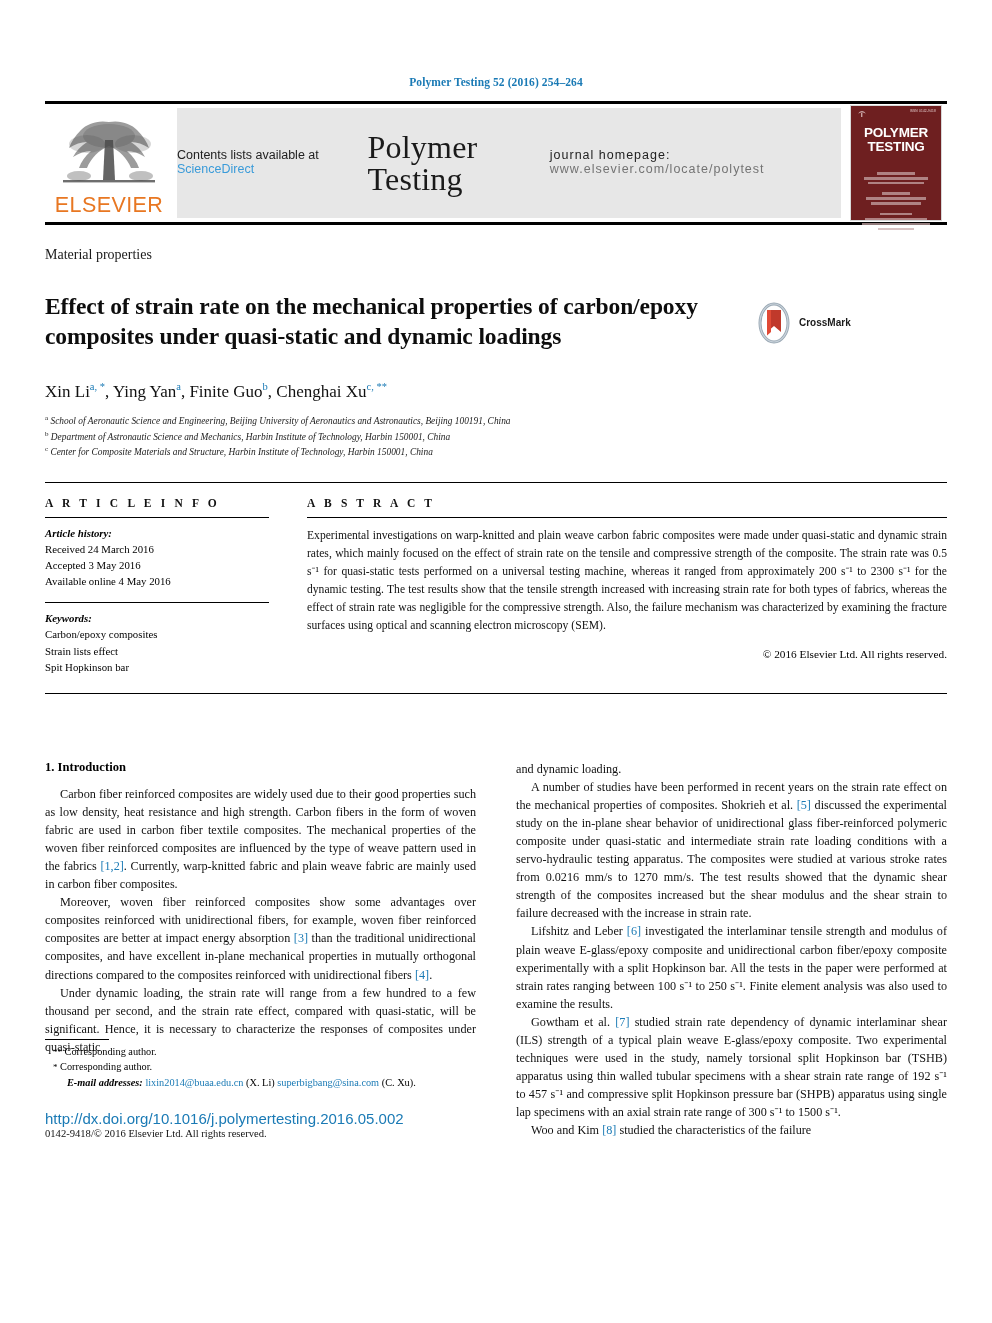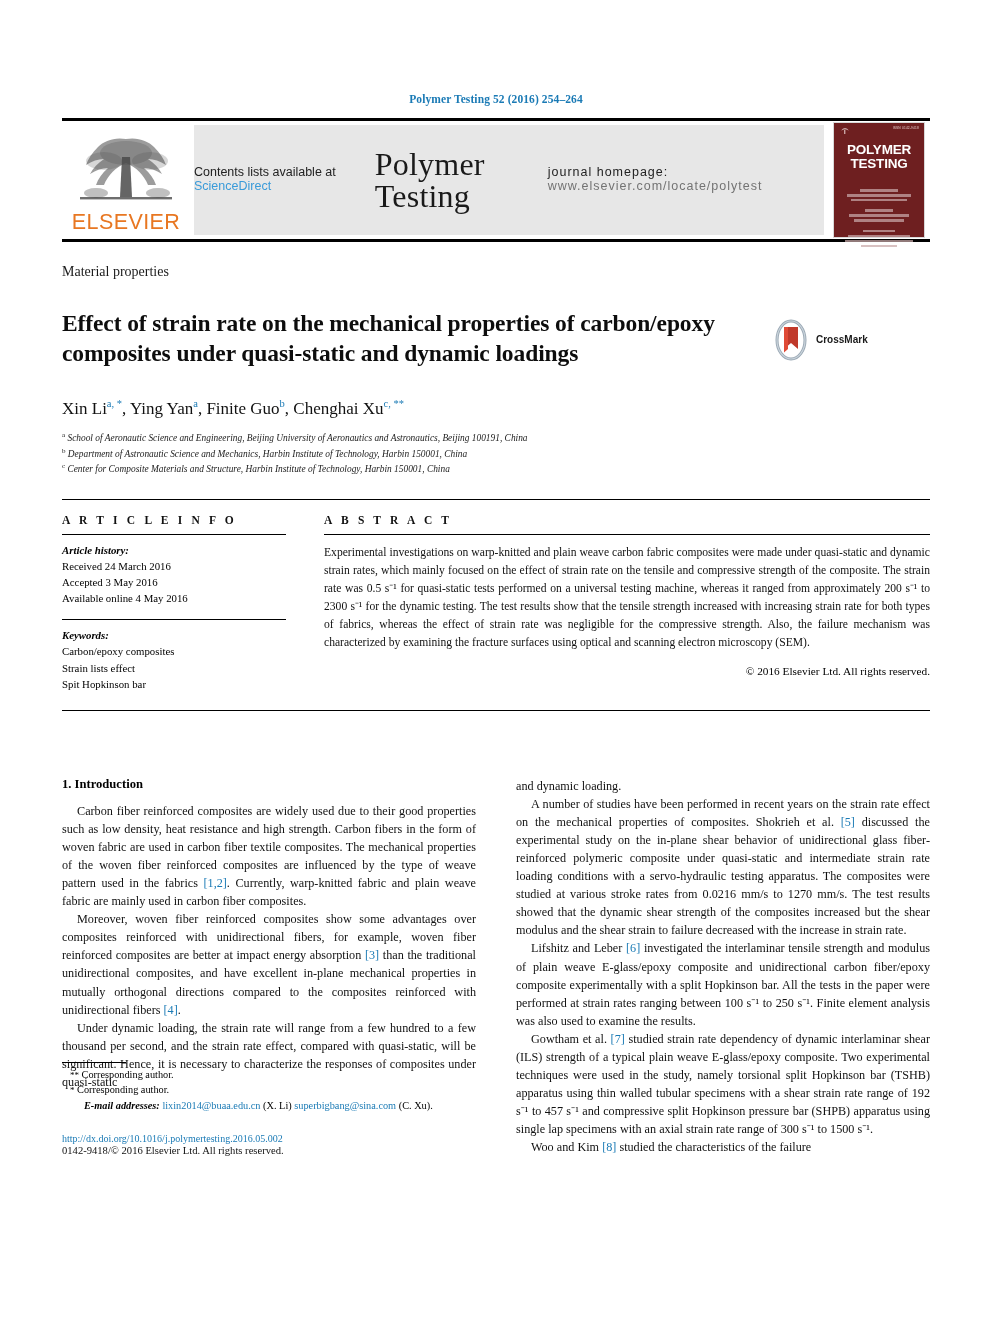--- a/index.html
+++ b/index.html
@@ -8,21 +8,21 @@
     background: #ffffff;
   }
   body {
     width: 992px; height: 1323px;
     font-family: "Liberation Serif", serif;
     color: #000000;
     position: relative;
     overflow: hidden;
   }
 
-  .page { position: relative; width: 992px; height: 1323px; padding: 17px; }
+  .page { position: relative; width: 992px; height: 1323px; padding: 0; }
 
   
   .running-head {
     text-align: center;
     color: #1a7ab5;
     font-family: "Liberation Serif", serif;
     font-weight: bold;
     font-size: 11.5px;
     letter-spacing: .1px;
     padding-top: 76px;
@@ -249,21 +249,21 @@
     line-height: 1.5;
     padding-left: 10px;
     text-indent: -2px;
   }
   .fn .mark { font-size: 9px; }
   .fn .it { font-style: italic; font-weight: bold; }
   .fn-email { text-indent: 0; padding-left: 22px; }
   .link { color: #1a7ab5; }
 
   .doi-block { margin-top: 20px; }
-  .doi { font-family: Liberation Serif, serif; font-size: 10px; color: #1a7ab5; }
+  .doi { font-family: Liberation Sans, sans-serif; font-size: 15px; color: #1a7ab5; }
   .issn { font-family: "Liberation Serif", serif; font-size: 10.6px; color: #111; margin-top: 1px; }
 </style>
 </head>
 <body>
 
 <div class="page">
 
   <div class="running-head">Polymer Testing 52 (2016) 254–264</div>
 
   <div class="masthead-wrap">

